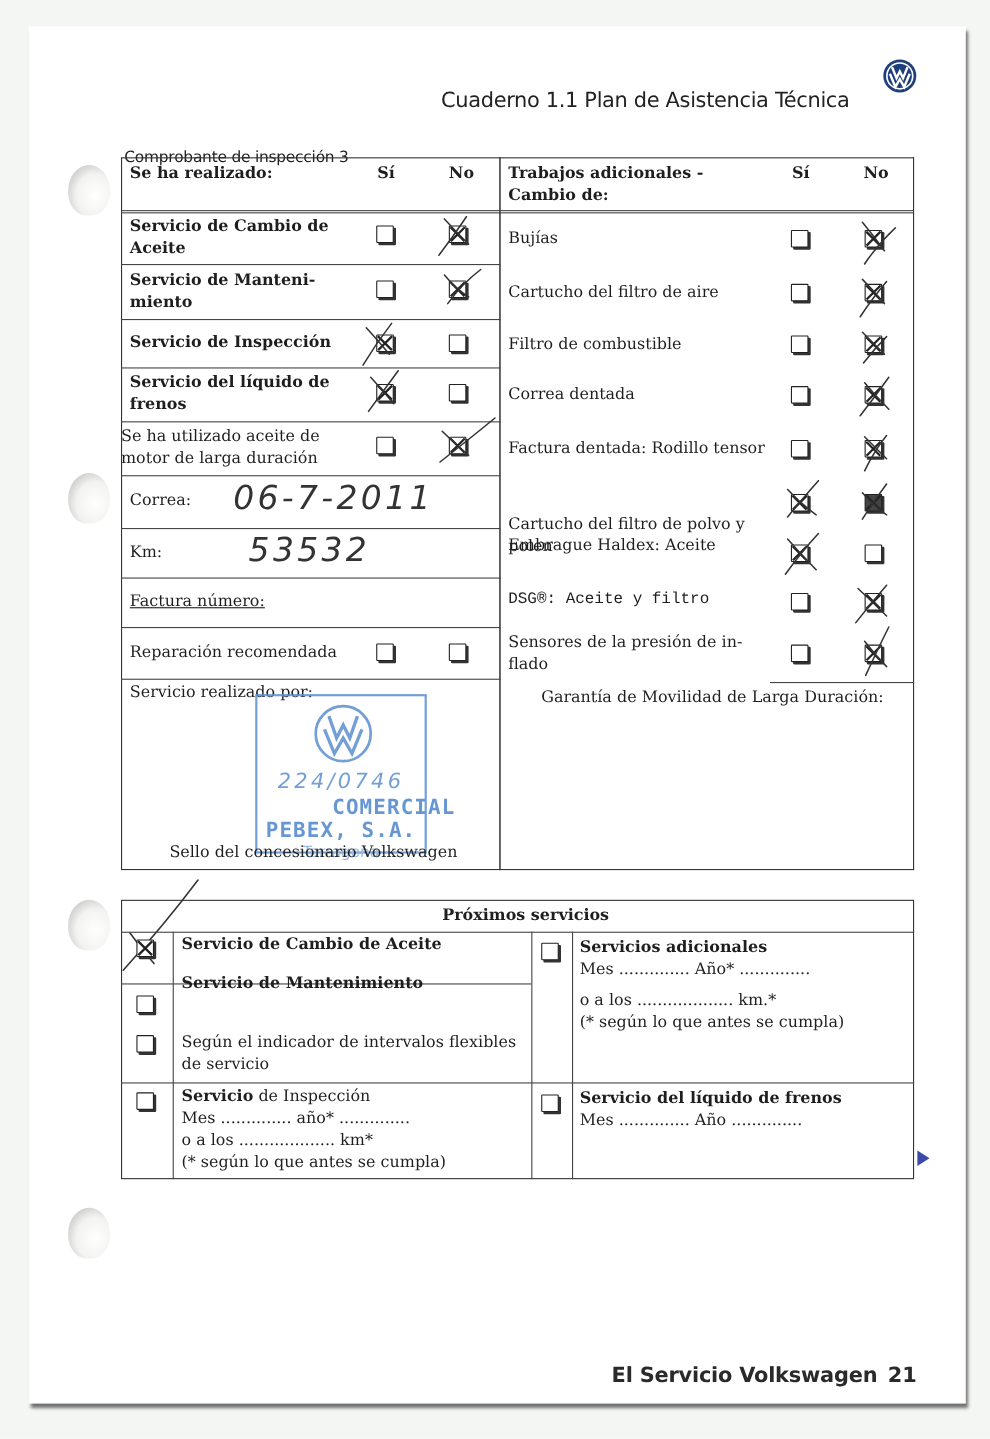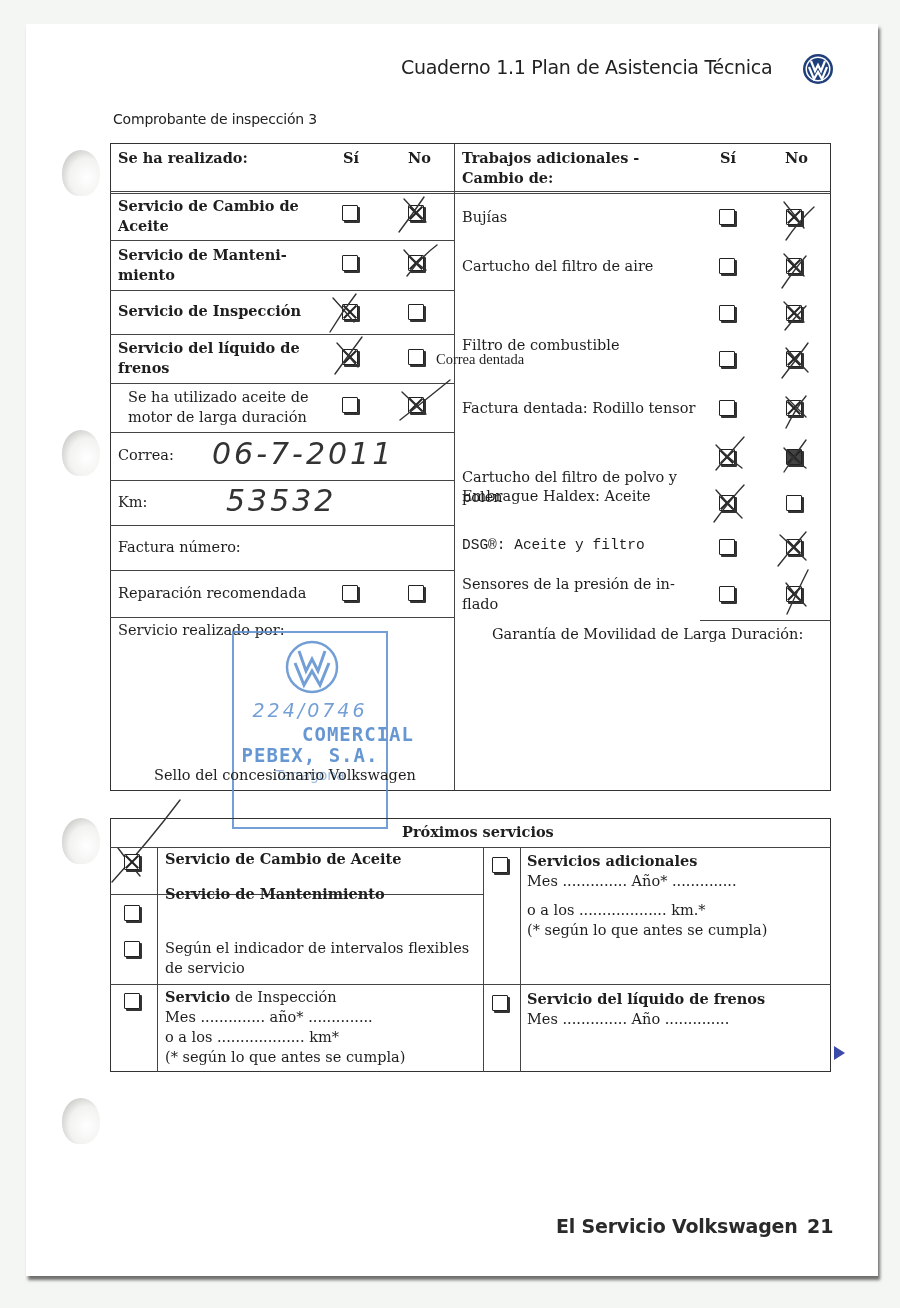--- a/index.html
+++ b/index.html
@@ -7,21 +7,21 @@
     width:900px; height:1308px; position:relative; overflow:hidden;
     background:#f4f6f3;
     font-family:"DejaVu Serif", serif; color:#1e1e1e;
   }
   .page {
     position:absolute; left:26px; top:24px; width:852px; height:1252px;
     background:#ffffff;
     box-shadow: 2px 4px 3px rgba(0,0,0,0.55);
   }
   .abs { position:absolute; }
-  .sans { font-family:"DejaVu Sans", sans-serif; }
+  .sans { font-family:"DejaVu Sans", sans-serif;margin-top:24px; }
   .header-title { left:401px; top:56px; font-size:19px; font-weight:500; letter-spacing:-0.3px; color:#222; }
   .vw-logo { left:802px; top:53px; width:32px; height:32px; }
   .subtitle { left:113px; top:111px; font-size:14px; color:#222; letter-spacing:-0.2px; }
   .footer-title { left:556px; top:1215px; font-size:19px; font-weight:bold; color:#2a2a2a; letter-spacing:-0.2px; }
   .page-number { left:807px; top:1215px; font-size:19px; font-weight:bold; color:#2a2a2a; }
 
   .hole { width:38px; height:46px; border-radius:50% 50% 45% 45%;
     background: radial-gradient(ellipse at 65% 60%, #ffffff 0%, #f0f0ee 50%, #b9bcb6 85%, #e9ebe7 100%);
     opacity:0.85; }
 
@@ -35,21 +35,21 @@
   .cb { position:absolute; width:14px; height:14px; border:1.4px solid #222; background:#fff;
         box-shadow: 2px 2px 0 #333; border-radius:1px; }
   .cb.checked::before, .cb.checked::after {
     content:""; position:absolute; left:-2px; top:6px; width:18px; height:1.6px; background:#222;
   }
   .cb.checked::before { transform:rotate(45deg); }
   .cb.checked::after { transform:rotate(-45deg); }
 
   .handwriting { font-family:"DejaVu Sans", sans-serif; font-weight:300; color:#333; font-size:30px; letter-spacing:3px; font-style:italic; }
 
-  .stamp { left:232px; top:631px; width:156px; height:198px; border:2px solid #5b8fcf; box-sizing:border-box; opacity:0.85; }
+  .stamp { left:232px; top:631px; width:156px; height:145px; border:2px solid #5b8fcf; box-sizing:border-box; opacity:0.85; }
   .stamp-logo { position:absolute; left:50px; top:6px; width:56px; height:56px; }
   .stamp-code { position:absolute; left:0; width:100%; top:66px; text-align:center; color:#5b8fcf; font-size:19px; font-style:italic; letter-spacing:3px; font-family:"DejaVu Sans", sans-serif; }
   .stamp-name { position:absolute; left:0; width:100%; text-align:center; color:#4d86cc; font-size:19px; font-weight:bold; letter-spacing:1px; font-family:"DejaVu Sans Mono", monospace; }
   .stamp-city { position:absolute; left:0; width:100%; top:134px; text-align:center; color:#8aaed9; font-size:14px; font-family:"DejaVu Sans", sans-serif; }
 
   .arrow { left:834px; top:1046px; width:0; height:0; border-top:7px solid transparent; border-bottom:7px solid transparent; border-left:11px solid #3b4aa8; }
 </style>
 </head>
 <body>
 
@@ -93,34 +93,34 @@
 <div class="cell-text bold" style="left:118px;top:301px;">Servicio de Inspección</div>
 <div class="cb checked" style="left:342px;top:304px;"></div>
 <div class="cb" style="left:408px;top:304px;"></div>
 <div class="hline" style="left:110px;top:334px;width:345px;"></div>
 
 <div class="cell-text bold" style="left:118px;top:338px;width:200px;">Servicio del líquido de frenos</div>
 <div class="cb checked" style="left:342px;top:349px;"></div>
 <div class="cb" style="left:408px;top:349px;"></div>
 <div class="hline" style="left:110px;top:383px;width:345px;"></div>
 
-<div class="cell-text" style="left:128px;top:387px;width:210px;">Se ha utilizado aceite de motor de larga duración</div>
+<div class="cell-text" style="left:110px;top:387px;width:210px;">Se ha utilizado aceite de motor de larga duración</div>
 <div class="cb" style="left:342px;top:397px;"></div>
 <div class="cb checked" style="left:408px;top:397px;"></div>
 <div class="hline" style="left:110px;top:432px;width:345px;"></div>
 
 <div class="cell-text" style="left:118px;top:445px;">Correa:</div>
 <div class="abs handwriting" style="left:212px;top:436px;">06-7-2011</div>
 <div class="hline" style="left:110px;top:480px;width:345px;"></div>
 
 <div class="cell-text" style="left:118px;top:492px;">Km:</div>
 <div class="abs handwriting" style="left:226px;top:483px;">53532</div>
 <div class="hline" style="left:110px;top:525px;width:345px;"></div>
 
-<div class="cell-text" style="left:118px;top:537px;">Factura número:</div>
+<div class="cell-text" style="left:118px;top:537px;text-decoration:underline;">Factura número:</div>
 <div class="hline" style="left:110px;top:570px;width:345px;"></div>
 
 <div class="cell-text" style="left:118px;top:583px;">Reparación recomendada</div>
 <div class="cb" style="left:342px;top:585px;"></div>
 <div class="cb" style="left:408px;top:585px;"></div>
 <div class="hline" style="left:110px;top:617px;width:345px;"></div>
 
 <div class="cell-text" style="left:118px;top:620px;">Servicio realizado por:</div>
 
 <div class="abs stamp">
@@ -141,25 +141,25 @@
 <div class="cell-text bold" style="left:785px;top:148px;">No</div>
 
 <div class="cell-text" style="left:462px;top:207px;">Bujías</div>
 <div class="cb" style="left:719px;top:209px;"></div>
 <div class="cb checked" style="left:786px;top:209px;"></div>
 
 <div class="cell-text" style="left:462px;top:256px;">Cartucho del filtro de aire</div>
 <div class="cb" style="left:719px;top:258px;"></div>
 <div class="cb checked" style="left:786px;top:258px;"></div>
 
-<div class="cell-text" style="left:462px;top:303px;margin-top:32px;">Filtro de combustible</div>
+<div class="cell-text" style="left:462px;top:303px;">Filtro de combustible</div>
 <div class="cb" style="left:719px;top:305px;"></div>
 <div class="cb checked" style="left:786px;top:305px;"></div>
 
-<div class="cell-text" style="left:436px;top:349px;font-family:Liberation Serif, serif;">Correa dentada</div>
+<div class="cell-text" style="left:462px;top:349px;">Correa dentada</div>
 <div class="cb" style="left:719px;top:351px;"></div>
 <div class="cb checked" style="left:786px;top:351px;"></div>
 
 <div class="cell-text" style="left:462px;top:398px;">Factura dentada: Rodillo tensor</div>
 <div class="cb" style="left:719px;top:400px;"></div>
 <div class="cb checked" style="left:786px;top:400px;"></div>
 
 <div class="cell-text" style="left:462px;top:443px;width:230px;margin-top:24px;">Cartucho del filtro de polvo y polen</div>
 <div class="cb checked" style="left:719px;top:449px;"></div>
 <div class="cb checked" style="left:786px;top:449px;background:#444;"></div>

